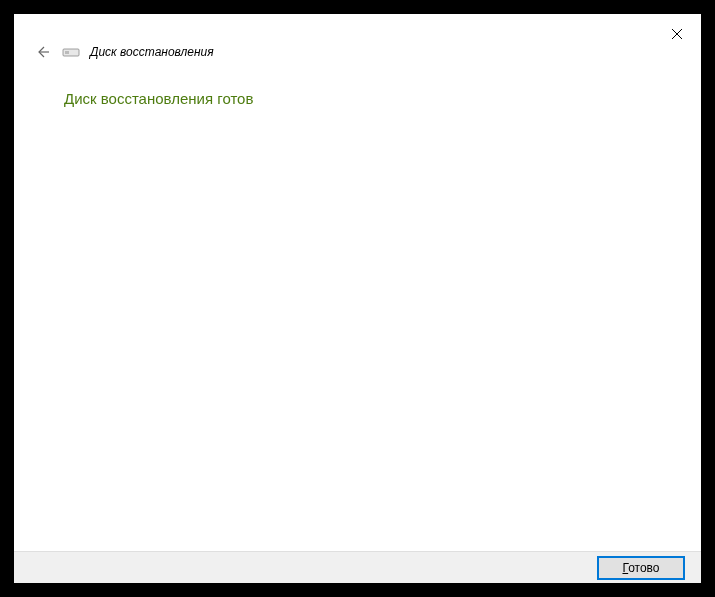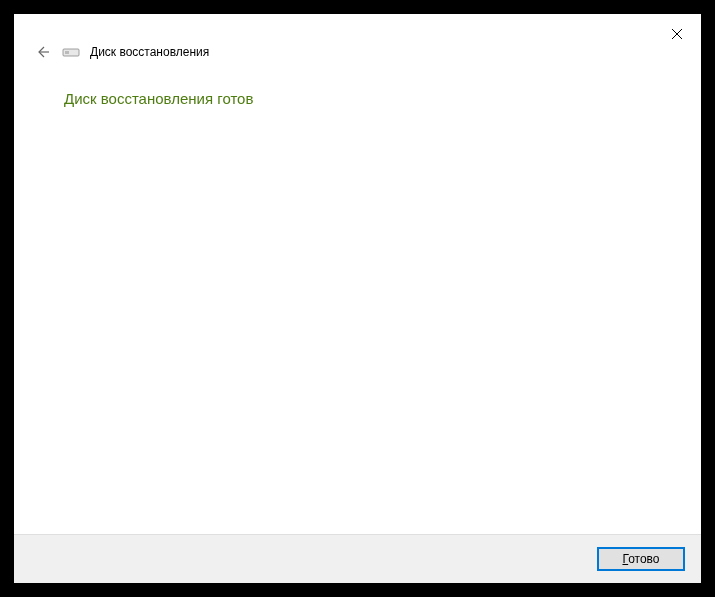--- a/index.html
+++ b/index.html
@@ -65,32 +65,33 @@
       align-items: center;
       justify-content: center;
     }
     .drive-icon svg {
       width: 18px;
       height: 12px;
     }
     .header-title {
       font-size: 12px;
       color: #000;
+      font-style: italic;
     }
     .content {
       flex: 1;
       padding: 28px 0 0 50px;
     }
     .main-heading {
       font-size: 15px;
       color: #4d7c0f;
       font-weight: normal;
     }
     .footer {
-      height: 49px;
+      height: 32px;
       background: #f0f0f0;
       border-top: 1px solid #dfdfdf;
       display: flex;
       align-items: center;
       justify-content: flex-end;
       padding-right: 16px;
     }
     .done-btn {
       background: #e1e1e1;
       border: 2px solid #0078d7;

